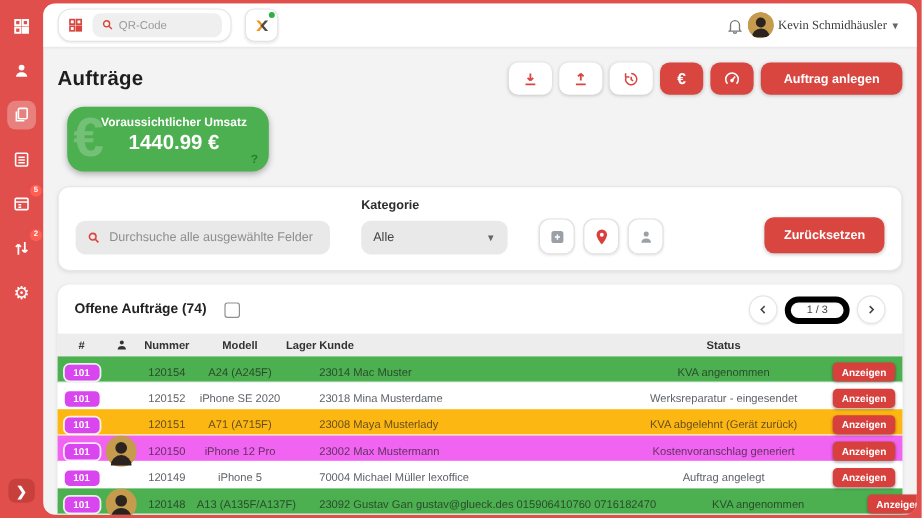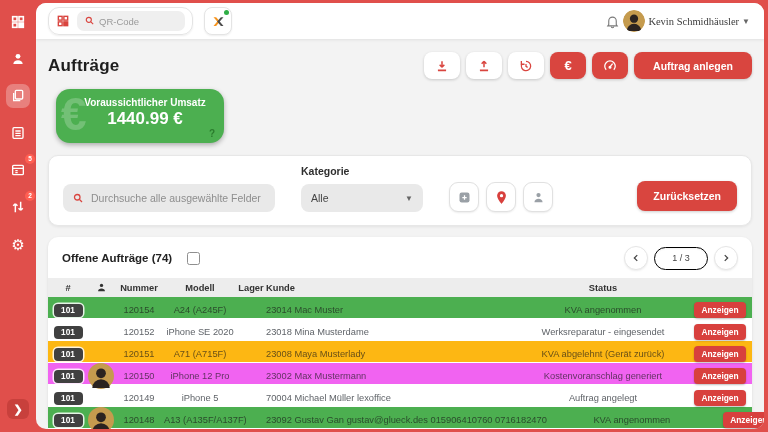--- a/index.html
+++ b/index.html
@@ -70,33 +70,33 @@
   .reset-btn { margin-left:auto; height:30px; padding:0 16px; background:#d9453f; border:none; border-radius:8px; color:#fff; font-size:10.5px; font-weight:bold; box-shadow:0 1px 3px rgba(0,0,0,.2); cursor:pointer; align-self:flex-end; margin-bottom:1px; font-family:"Liberation Sans",sans-serif;margin-top:12px; }
 
   
   .table-card { background:#fff; border-radius:10px; box-shadow:0 1px 3px rgba(0,0,0,.1); margin-top:11px; padding-top:9px; }
   .table-head { display:flex; align-items:center; padding:0 14px 8px; }
   .table-title { font-size:11.5px; font-weight:800; color:#222; }
   .chkbox { width:13px; height:13px; border:1.6px solid #8f8f8f; border-radius:2.5px; background:#fff; margin-left:15px; cursor:pointer; }
   .pagination { margin-left:auto; display:flex; align-items:center; gap:6px; }
   .page-btn { width:24px; height:24px; border:1px solid #e5e5e5; border-radius:12px; background:#fff; display:flex; align-items:center; justify-content:center; box-shadow:0 1px 2px rgba(0,0,0,.08); cursor:pointer; }
   .page-btn svg { width:10px; height:10px; }
-  .page-indicator { width:54px; height:23px; border:1px solid #000000; border-radius:12px; display:flex; align-items:center; justify-content:center; font-size:9px; color:#444; box-shadow:inset 0 1px 2px rgba(0,0,0,.05); }
+  .page-indicator { width:54px; height:23px; border:5px solid #000000; border-radius:12px; display:flex; align-items:center; justify-content:center; font-size:9px; color:#444; box-shadow:inset 0 1px 2px rgba(0,0,0,.05); }
 
   .grid-row { display:grid; grid-template-columns:40px 26px 50px 72px 30px 1fr 170px 64px; align-items:center; }
   .cols-header { background:#ededed; height:19px; font-size:9.3px; font-weight:bold; color:#333; }
   .cols-header .hc { text-align:center; }
   .cols-header .hl { text-align:left; }
   .head-person svg { width:11px; height:11px; display:block; margin:0 auto; color:#333; }
 
   .t-row { height:22px; border-bottom:1.5px solid #fff; font-size:9.3px; color:#5f6368; background:#fff; }
   .t-row.colored { color:rgba(25,25,25,.68); }
   .cell-c { text-align:center; white-space:nowrap; }
   .cell-l { text-align:left; white-space:nowrap; overflow:visible; }
-  .id-badge { width:29px; height:13px; background:#404040; border-radius:4px; color:#fff; font-size:8.3px; font-weight:bold; display:flex; align-items:center; justify-content:center; margin:0 auto; }
+  .id-badge { width:29px; height:13px; background:#d946ef; border-radius:4px; color:#fff; font-size:8.3px; font-weight:bold; display:flex; align-items:center; justify-content:center; margin:0 auto; }
   .t-row.colored .id-badge { box-shadow:0 0 0 1.5px rgba(255,255,255,.85); }
   .row-avatar { width:16px; height:16px; border-radius:50%; overflow:hidden; margin:0 auto; }
   .row-avatar svg { width:100%; height:100%; display:block; }
   .show-btn { width:52px; height:16px; background:#d8403d; border:none; border-radius:4px; color:#fff; font-size:8.4px; font-weight:bold; box-shadow:0 1px 2px rgba(0,0,0,.25); cursor:pointer; margin:0 auto; display:block; font-family:"Liberation Sans",sans-serif; }
 </style>
 </head>
 <body>
 
 <nav class="sidebar">
   <div class="side-item">

